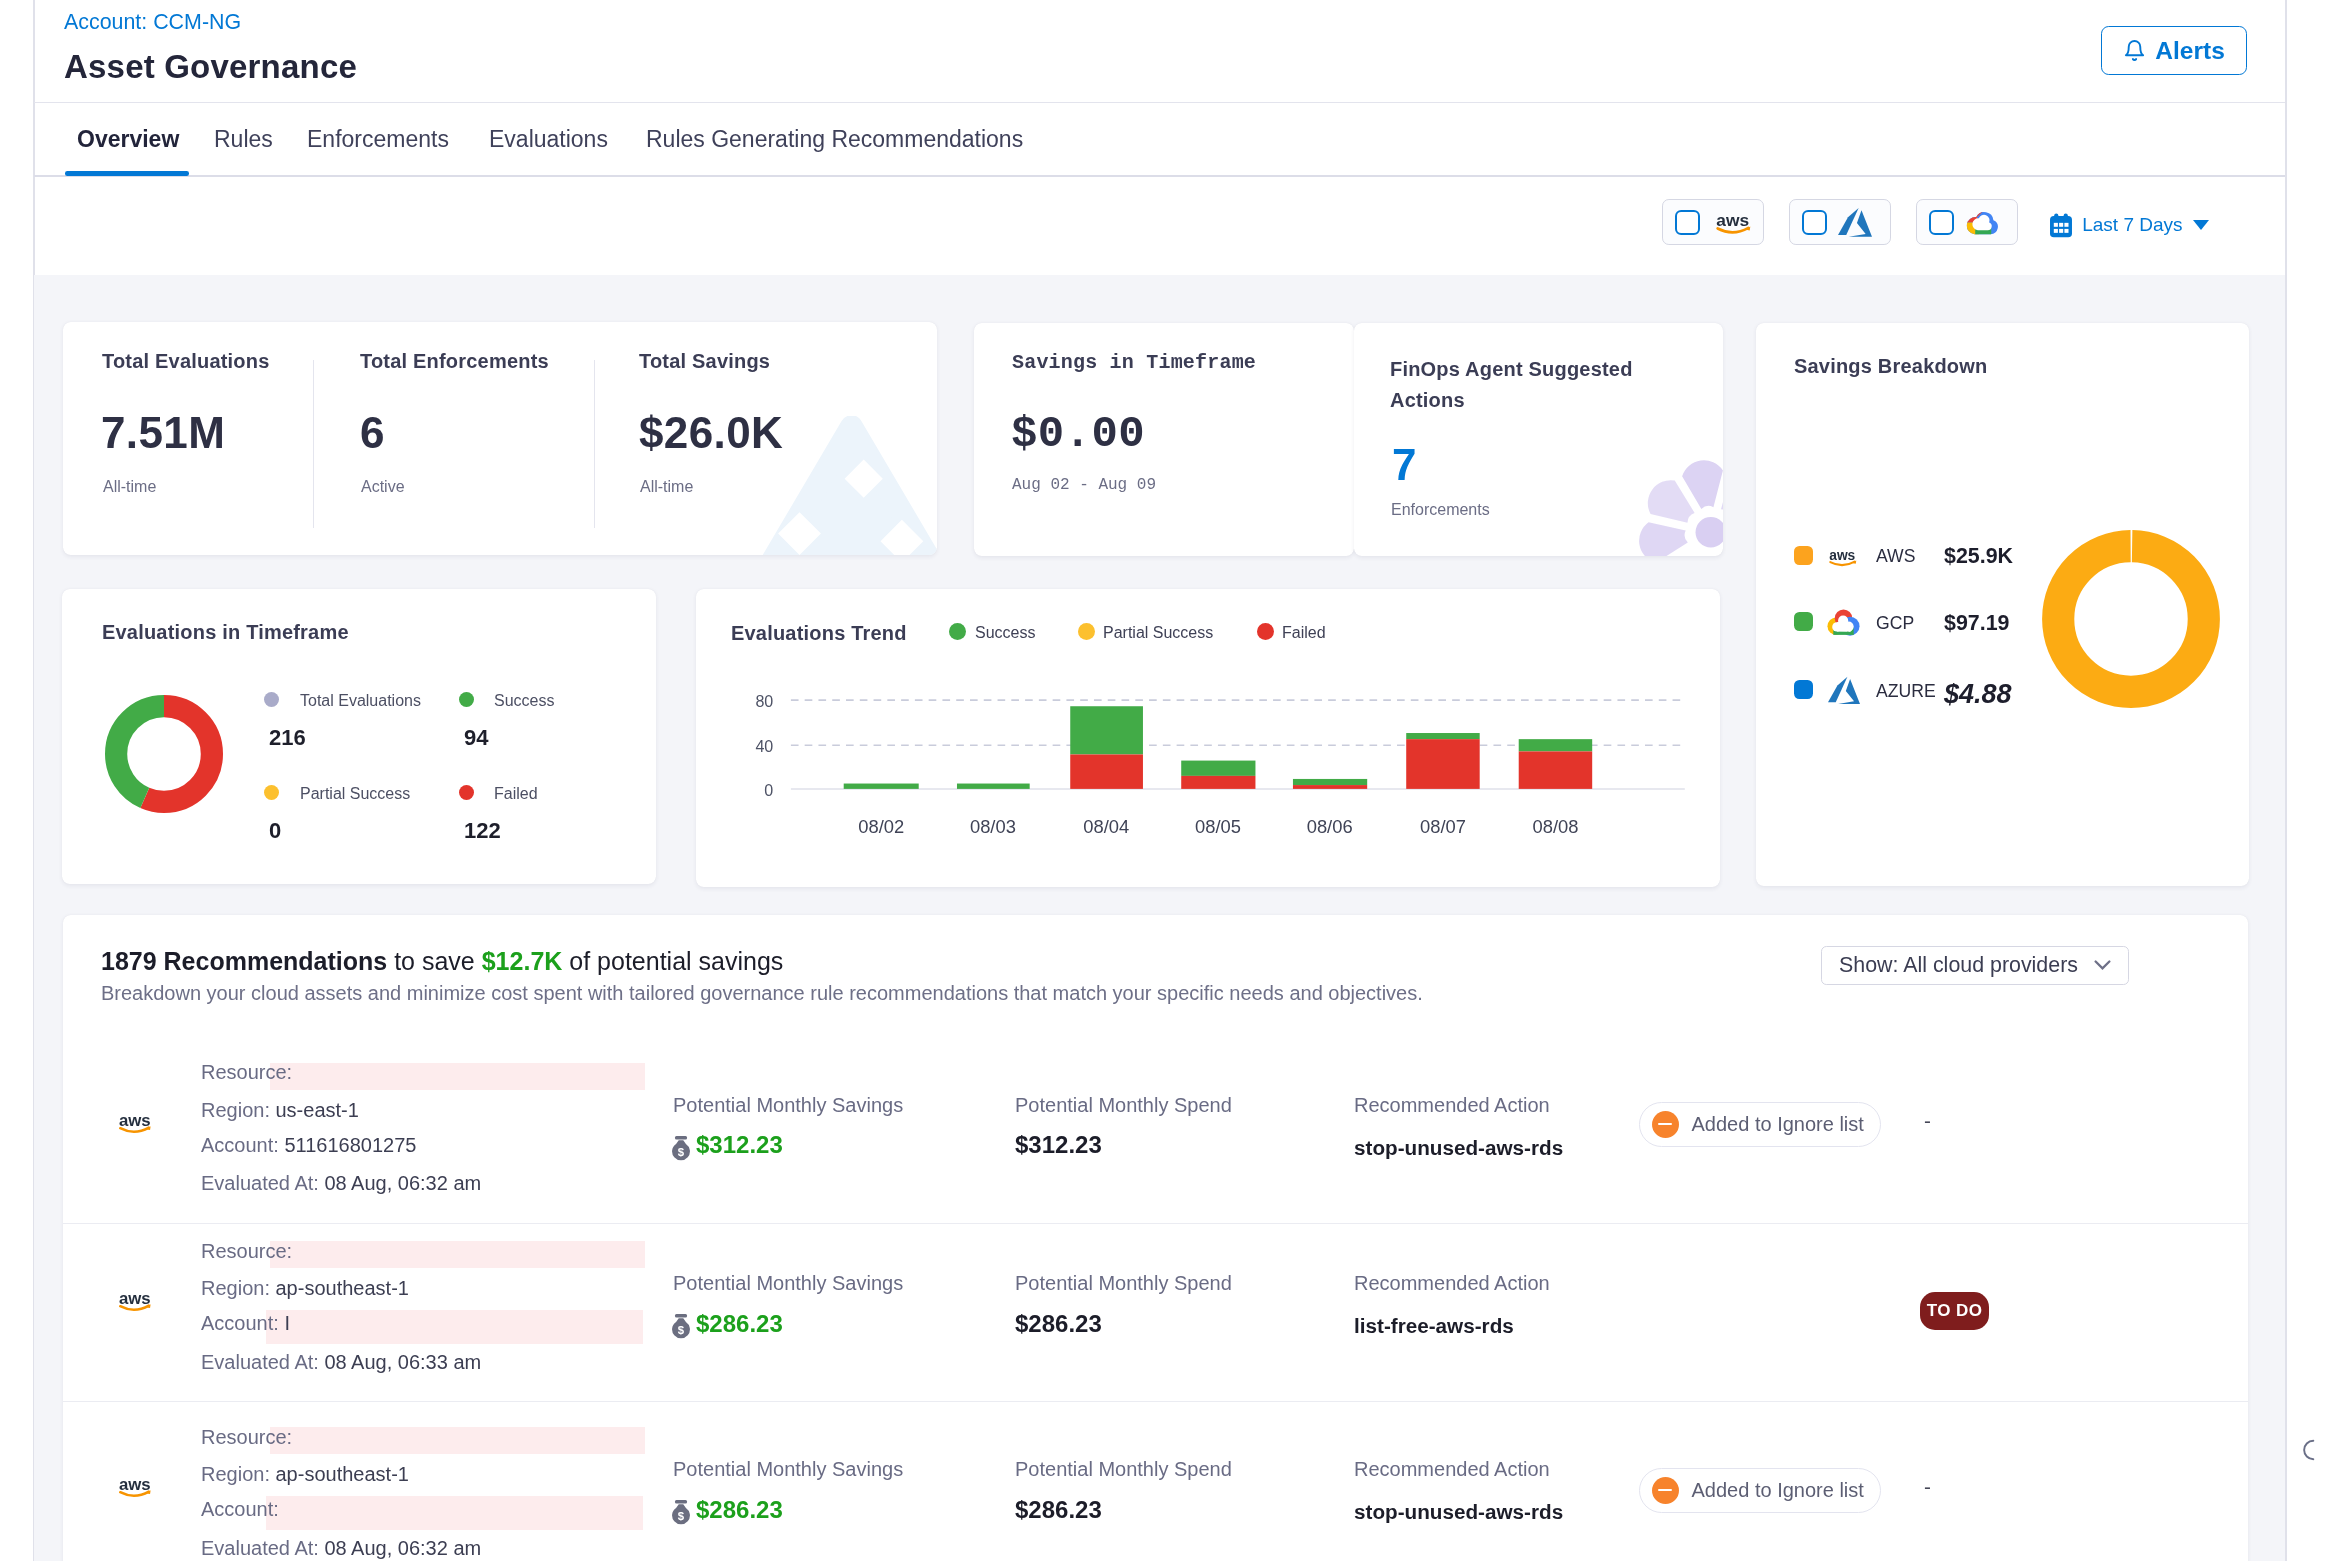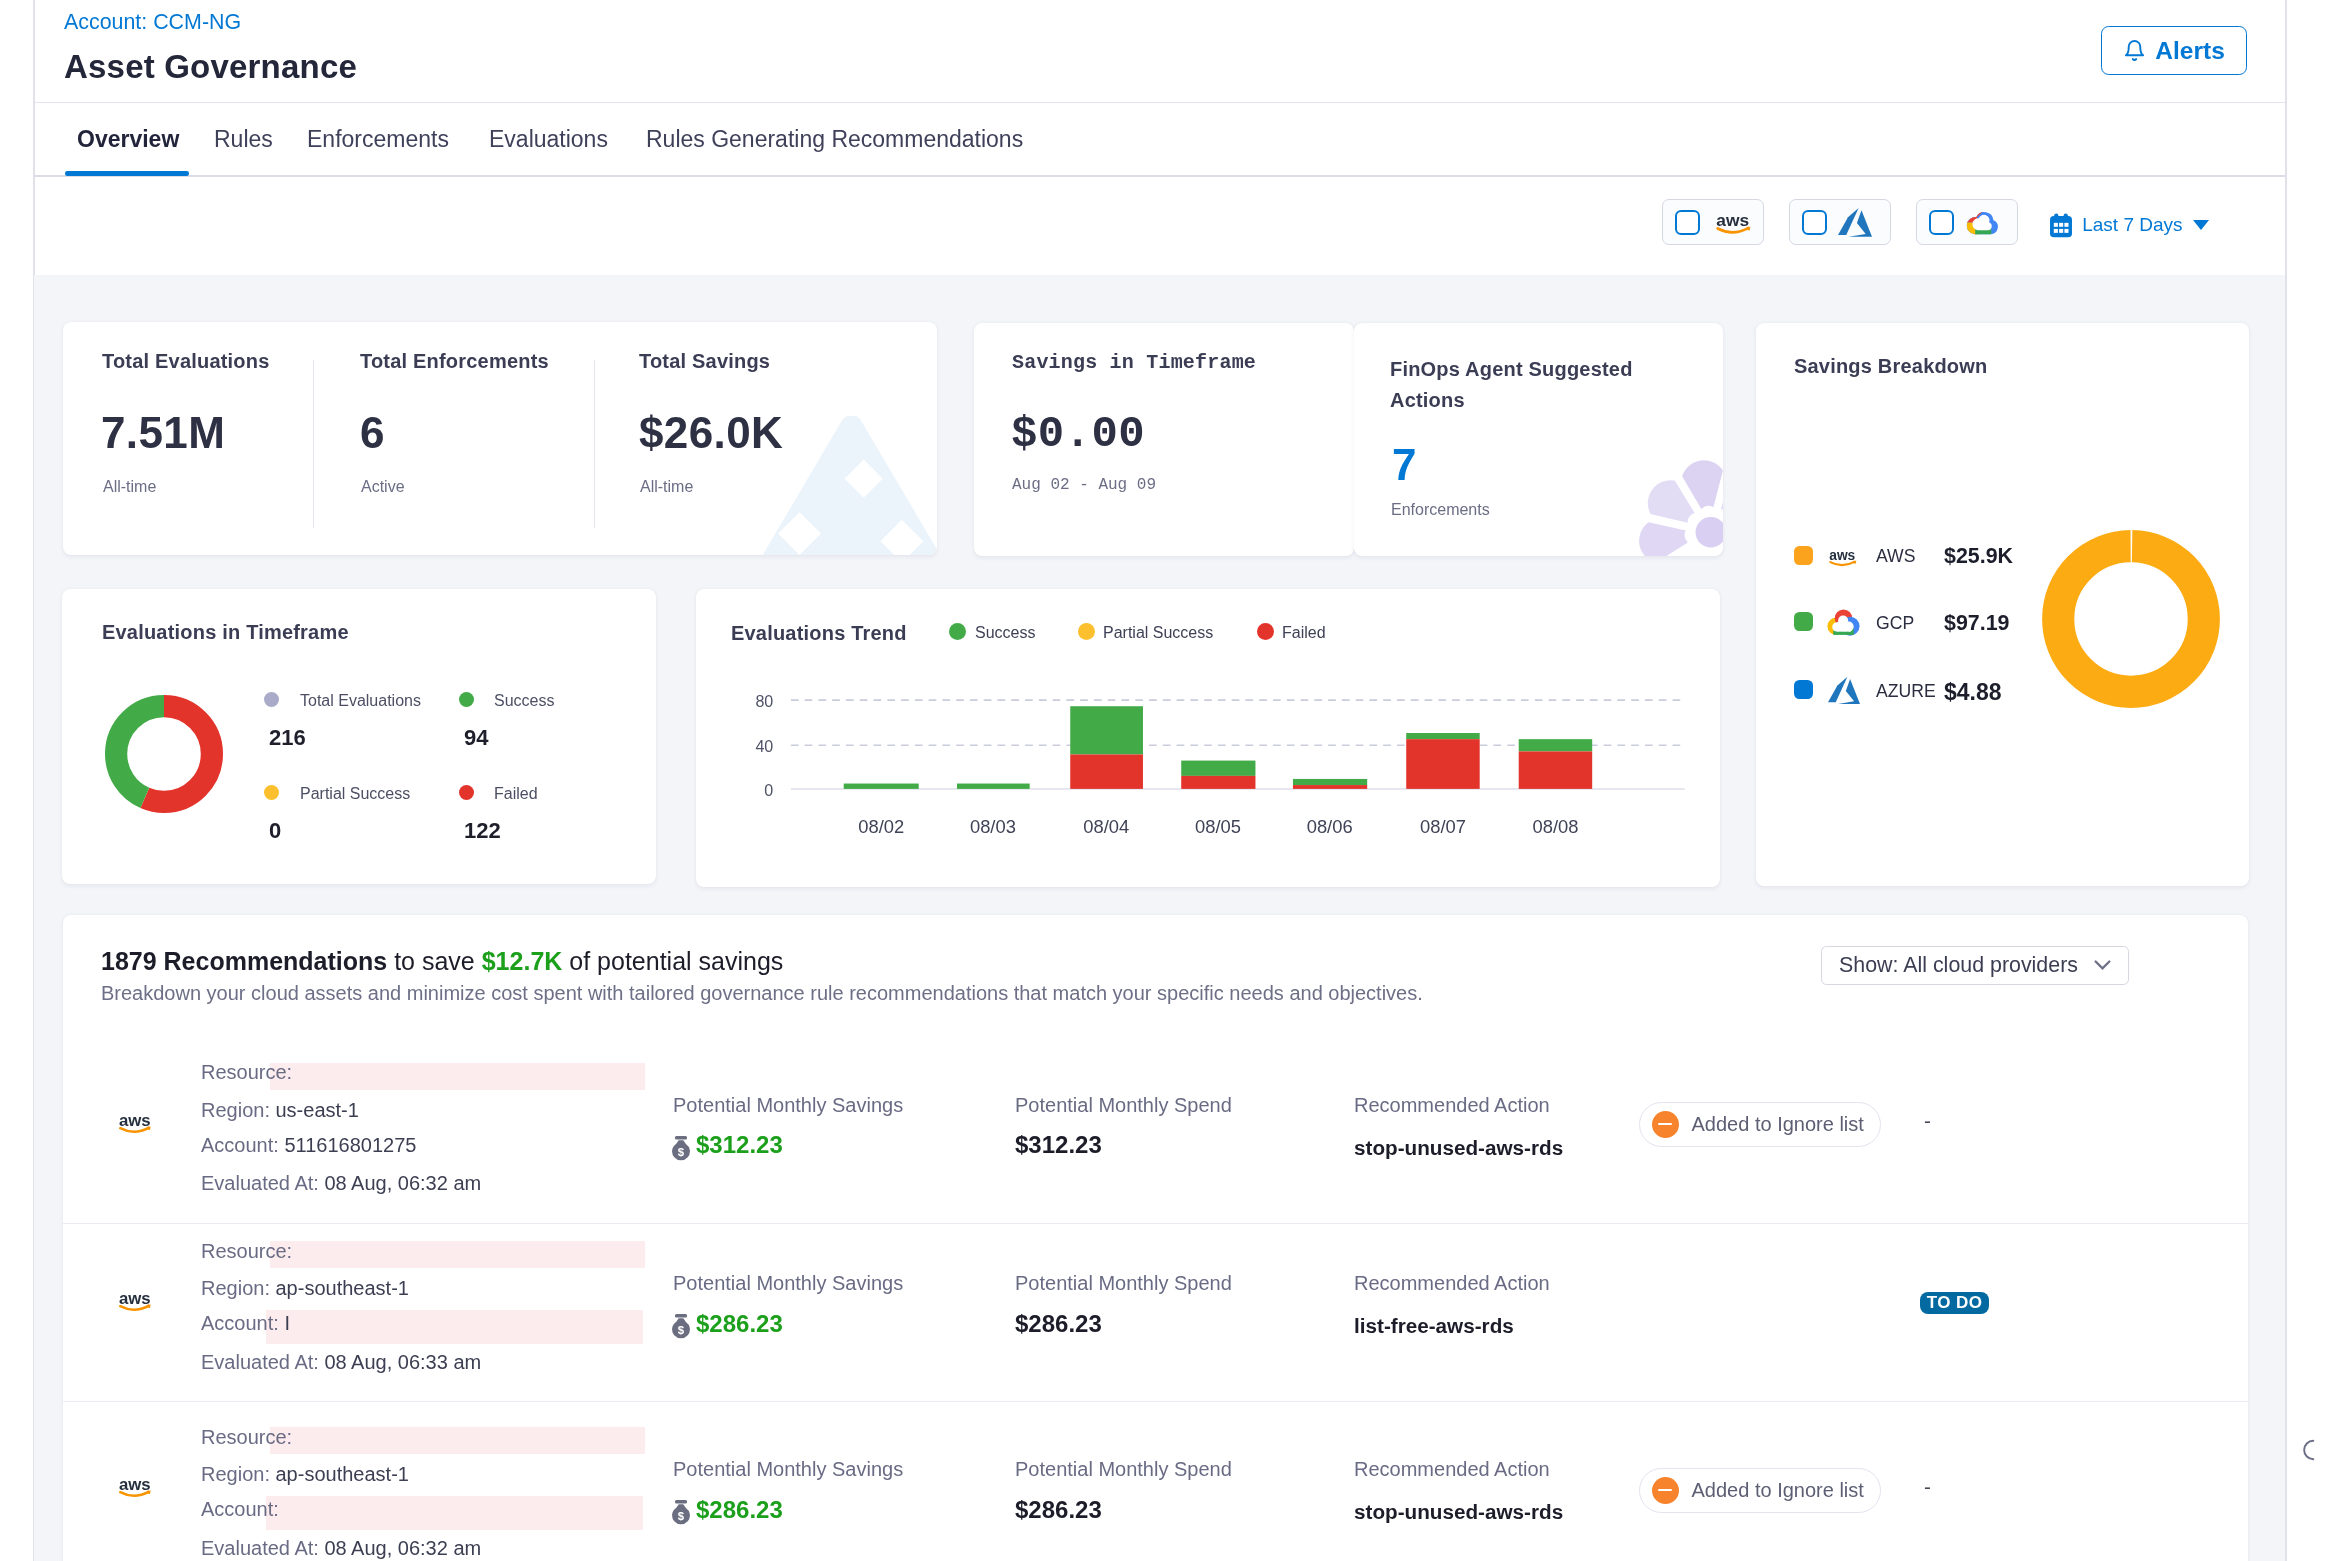--- a/index.html
+++ b/index.html
@@ -22,21 +22,21 @@
   .pinkA { position:absolute; width:377px; height:34px; background:#fdeced; }
   .clab { position:absolute; font-size:20px; color:#696b84; white-space:nowrap; }
   .cvalg { position:absolute; font-size:24px; font-weight:bold; color:#1ca01c; }
   .cvalk { position:absolute; font-size:24px; font-weight:bold; color:#1c1d29; }
   .cact { position:absolute; font-size:20.7px; font-weight:bold; color:#1c1d29; }
   .pill { position:absolute; left:1639px; width:242px; height:45px; background:#fff; border:1.5px solid #e3e4ef;
     border-radius:23px; display:flex; align-items:center; padding-left:11.5px; gap:13px; }
   .pill .oc { width:27px; height:27px; border-radius:50%; background:#f7832c; position:relative; flex:none; }
   .pill .oc::after { content:""; position:absolute; left:6.1px; top:12.2px; width:14.5px; height:2.3px; background:#fff; border-radius:1.5px; }
   .pill span { font-size:20px; color:#5c5e73; }
-  .todo { position:absolute; left:1920px; width:69px; height:22px; background:#0369a1; border-radius:8px;
+  .todo { position:absolute; left:1920px; width:69px; height:38px; background:#7f1d1d; border-radius:15px;
     color:#fff; font-size:17px; font-weight:bold; display:flex; align-items:center; justify-content:center; letter-spacing:0.4px; }
   .dash { position:absolute; left:1924px; font-size:20.7px; color:#454757; }
 </style>
 </head>
 <body>
 <div id="page">
 
   <div class="abs" style="left:33px; top:0; width:1.5px; height:1561px; background:#e0e1ea;"></div>
   <div class="abs" style="left:2285px; top:0; width:1.5px; height:1561px; background:#e0e1ea;"></div>
   <div class="abs" style="left:34px; top:102px; width:2251px; height:0.8px; background:#e3e4ed;"></div>
@@ -188,21 +188,21 @@
     </svg>
     <div class="abs" style="left:120px; top:290px; font-size:17.6px; color:#2b2d40;">GCP</div>
     <div class="abs" style="left:188px; top:288px; font-size:21.4px; font-weight:bold; color:#1d1e2c;">$97.19</div>
 
     <div class="abs" style="left:38px; top:357px; width:19px; height:19px; border-radius:5.4px; background:#0278d5;"></div>
     <svg class="abs" style="left:72px; top:353px;" width="32" height="29" viewBox="0 0 88 75">
         <path d="M53.4 0L25.8 23.9 0 70.1h21.3z" fill="#2076bc"></path>
         <path d="M60.8 5.6L49 38.8l22.6 28.4-43.9 7.5H88z" fill="#2076bc"></path>
       </svg>
     <div class="abs" style="left:120px; top:358px; font-size:17.6px; color:#2b2d40;">AZURE</div>
-    <div class="abs" style="left:188px; top:356px; font-size:23px; font-weight:bold; color:#1d1e2c;">$4.88</div>
+    <div class="abs" style="left:188px; top:356px; font-size:27px; font-weight:bold; color:#1d1e2c;font-style:italic;">$4.88</div>
 
     <svg class="abs" style="left:270px; top:191px;" width="210" height="210" viewBox="0 0 274 274">
       <g transform="rotate(-90 137 137)">
         <circle cx="137" cy="137" r="95" fill="none" stroke="#fcab13" stroke-width="42" stroke-dasharray="593.9 3" stroke-dashoffset="-1.5"></circle>
       </g>
     </svg>
   </div>
 
   <div class="card" style="left:62px; top:589px; width:594px; height:295px;">
     <div class="abs ctitle" style="left:40px; top:32px; font-size:20px;">Evaluations in Timeframe</div>

